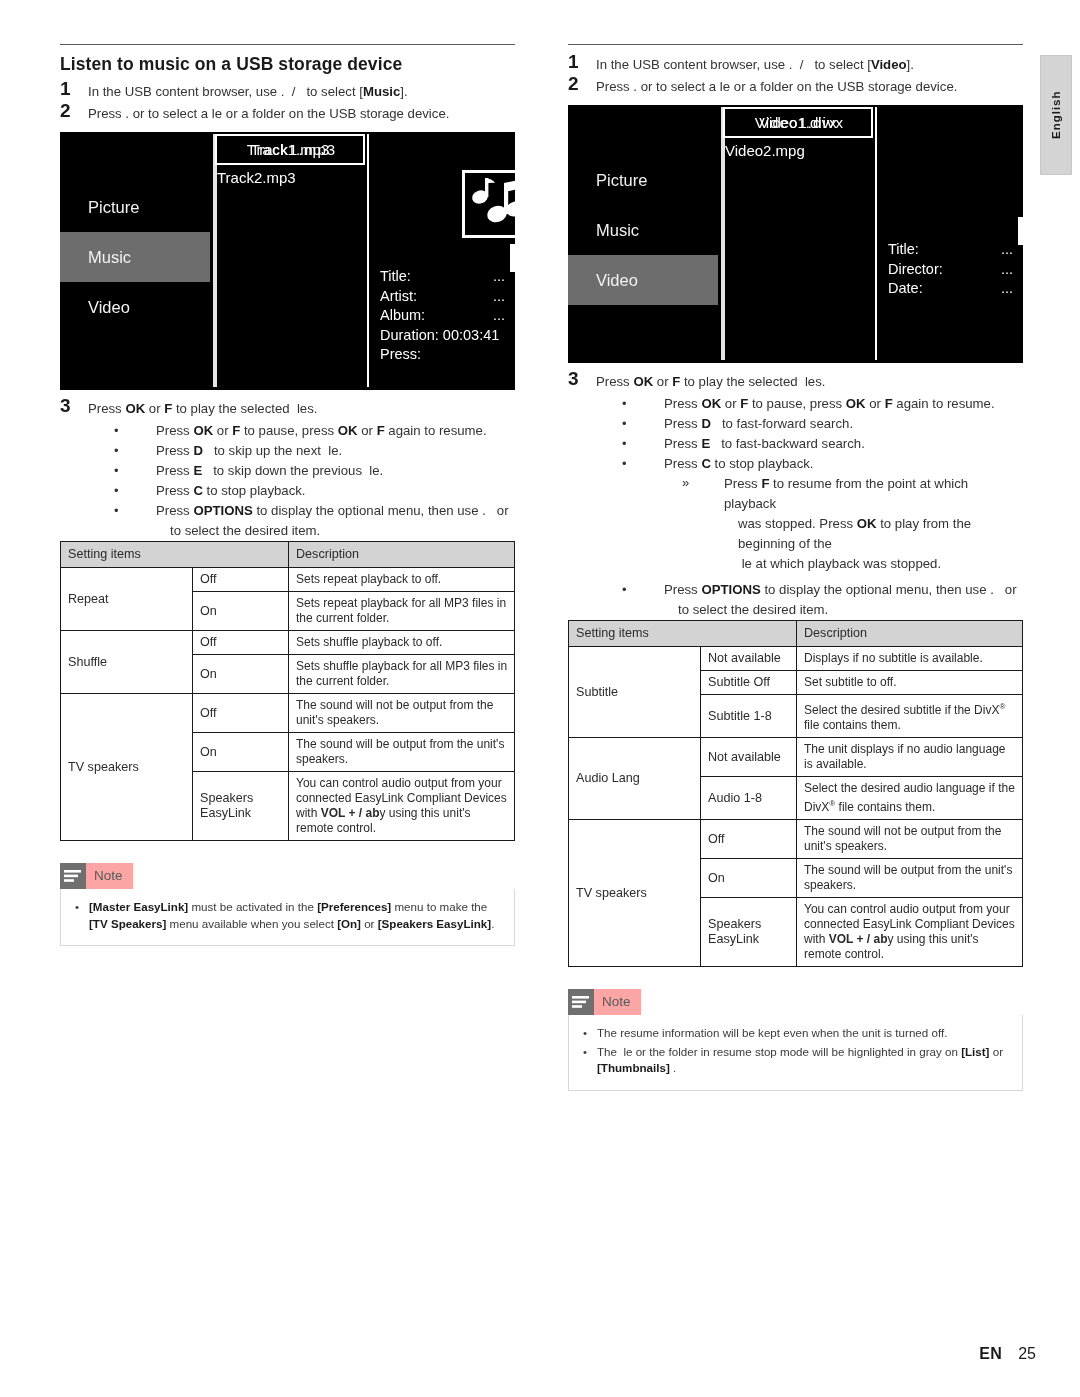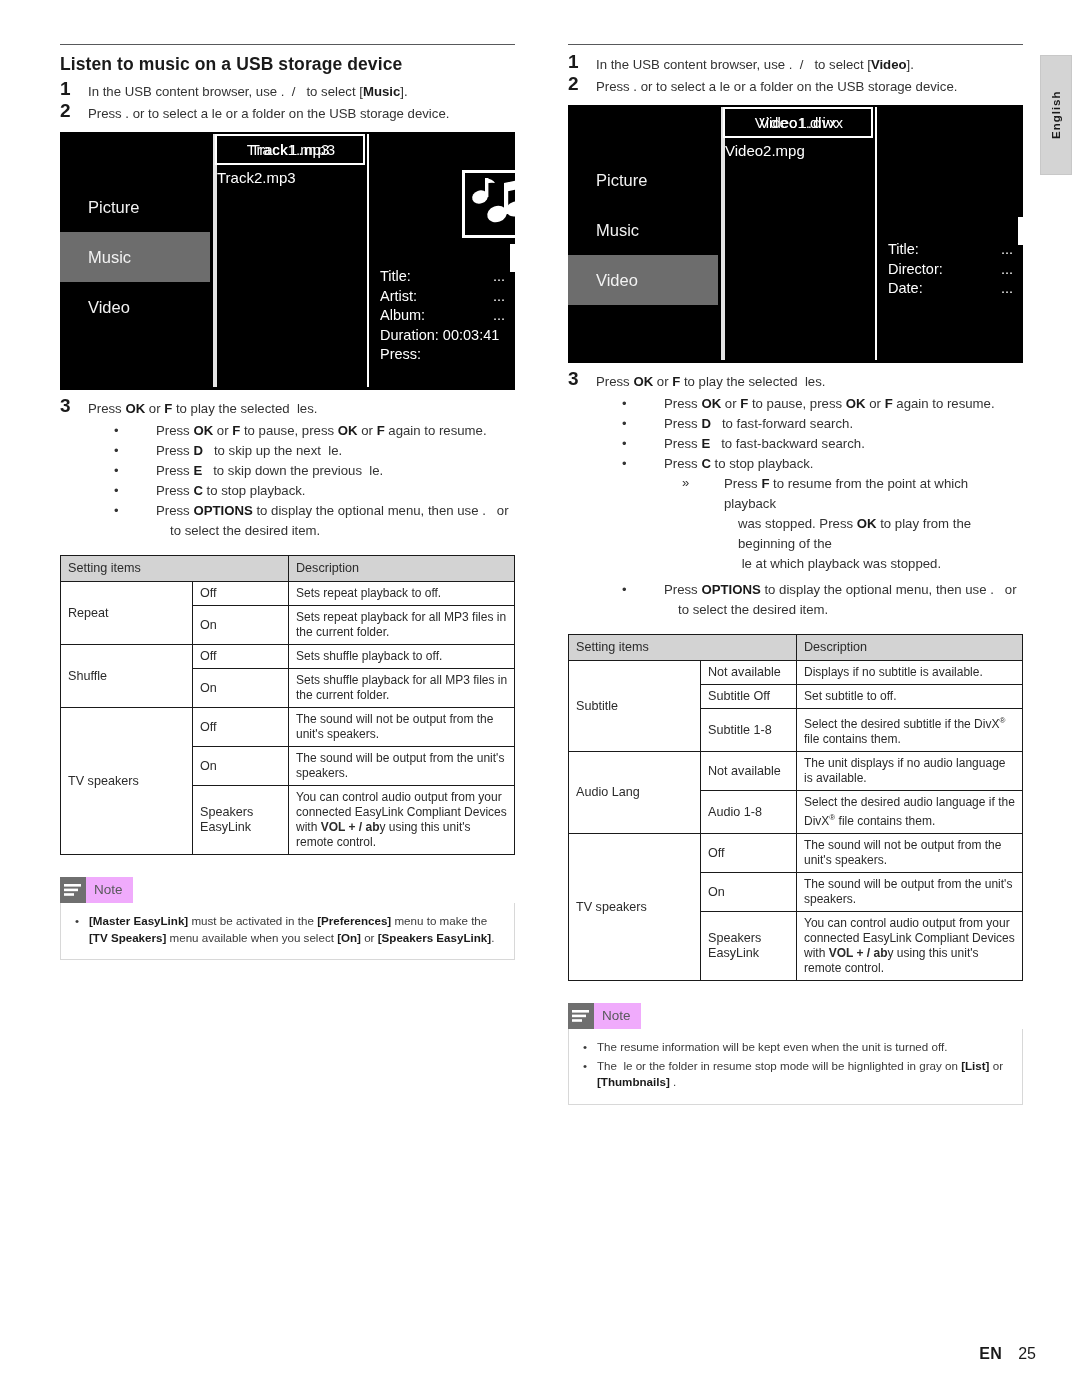--- a/index.html
+++ b/index.html
@@ -247,21 +247,20 @@
     position: absolute;
     left: 0; top: -1px;
     font-size: 13px;
   }
   .indent-cont { display: block; padding-left: 14px; }
 
   
   table.settings {
     border-collapse: collapse;
     width: 455px;
-    margin-top: 14px;
     font-size: 12px;
     color: #2b2b2b;
   }
   table.settings th,
   table.settings td {
     border: 1px solid #1a1a1a;
     padding: 4px 6px 4px 7px;
     vertical-align: middle;
     line-height: 15px;
     text-align: left;
@@ -300,21 +299,21 @@
     height: 26px;
     background: #6f6f6f;
     display: flex;
     align-items: center;
     justify-content: center;
   }
   .note-head .note-label {
     font-size: 13.5px;
     color: #58595b;
     padding-left: 8px;
-    background: #f0abfc;
+    background: #fca5a5;
     height: 26px;
     line-height: 26px;
     padding-right: 10px;
   }
   .note-body {
     border: 1px solid #d8d8d8;
     border-top: none;
     padding: 10px 12px 11px 12px;
     font-size: 11.6px;
     line-height: 16.5px;

